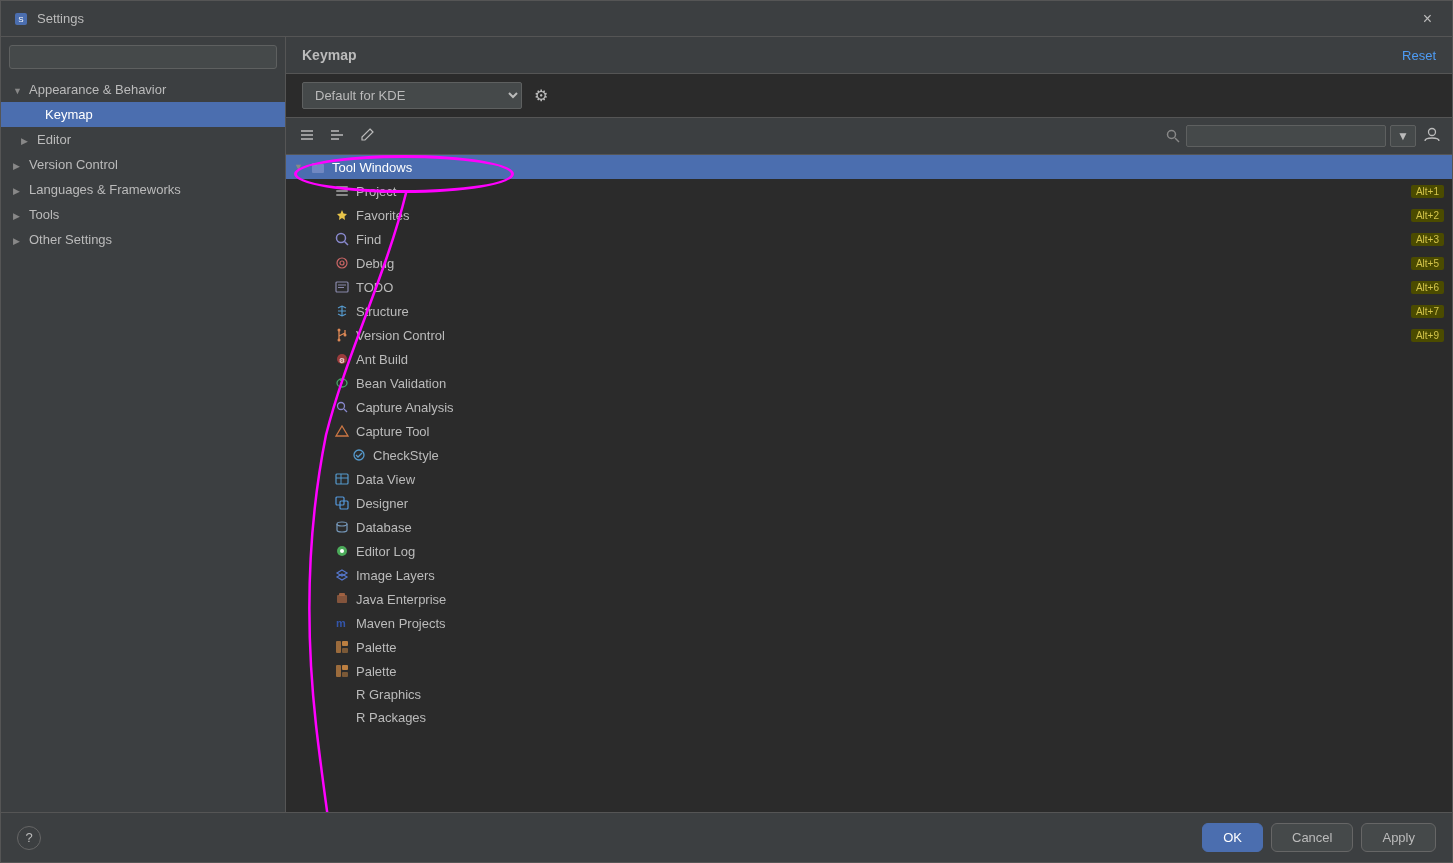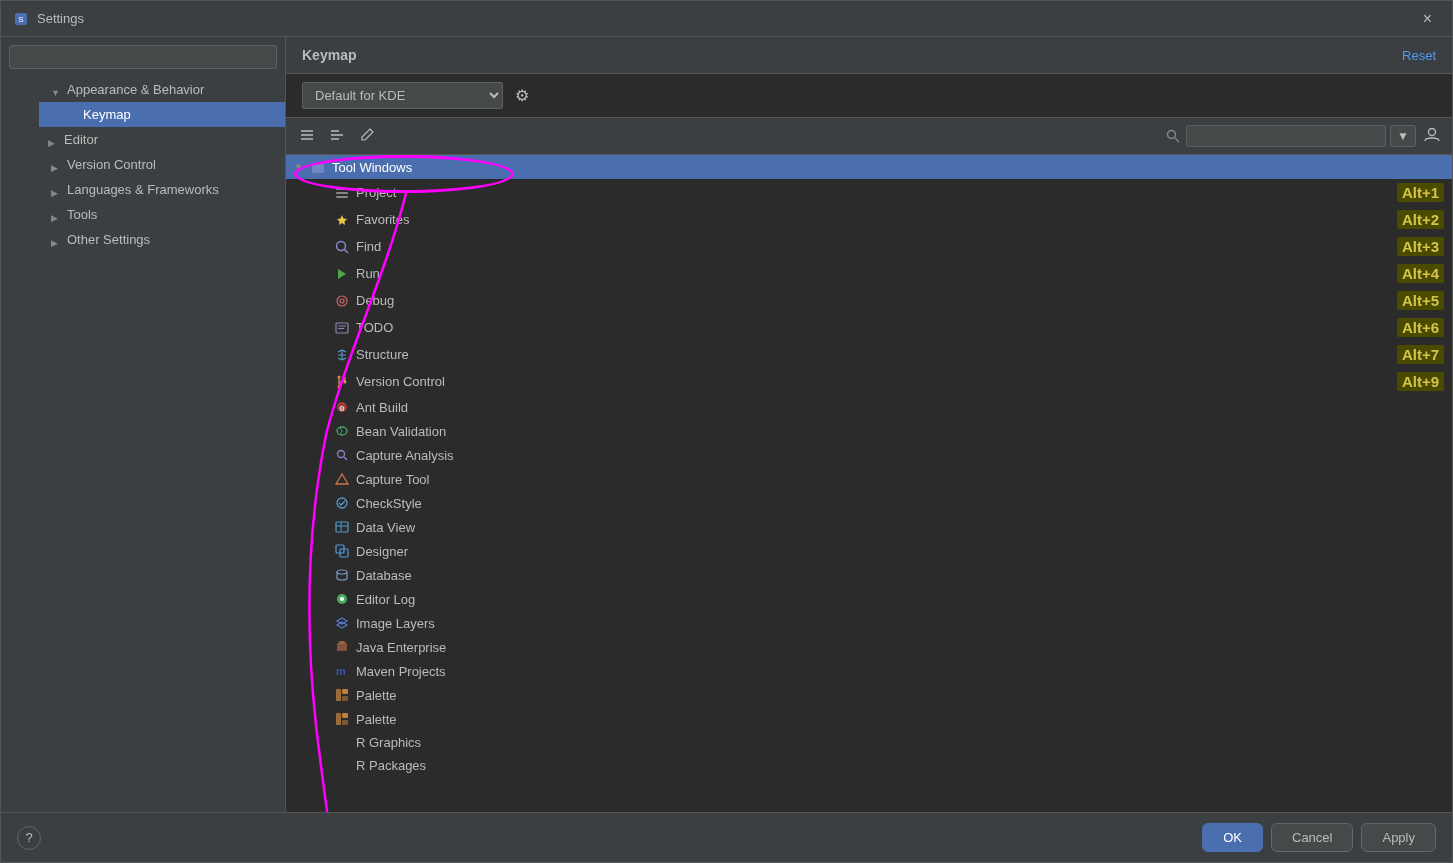--- a/index.html
+++ b/index.html
@@ -71,27 +71,26 @@
       border: 1px solid #5e6060;
       border-radius: 3px;
       color: #bbbbbb;
       padding: 4px 8px;
       font-size: 12px;
       width: calc(100% - 16px);
       outline: none;
     }
     .sidebar-item {
       display: flex;
-      align-items: center;
+      align-items: flex-start;
       padding: 5px 8px 5px 12px;
       cursor: pointer;
       color: #bbbbbb;
       font-size: 13px;
       user-select: none;
-      margin-left: 38px;
     }
     .sidebar-item.active {
       background: #4b6eaf;
       color: #fff;
     }
     .sidebar-arrow {
       width: 12px;
       height: 12px;
       margin-right: 4px;
       flex-shrink: 0;
@@ -144,21 +143,21 @@
       border-bottom: 1px solid #555;
       flex-shrink: 0;
     }
     .keymap-select {
       background: #45494a;
       border: 1px solid #5e6060;
       color: #bbbbbb;
       padding: 4px 8px;
       font-size: 13px;
       border-radius: 2px;
-      width: 201px;
+      width: 220px;
       cursor: pointer;
     }
     .keymap-gear {
       background: none;
       border: none;
       color: #bbbbbb;
       font-size: 16px;
       cursor: pointer;
       padding: 4px;
     }
@@ -248,24 +247,24 @@
       width: 14px;
       margin-right: 2px;
       flex-shrink: 0;
       font-size: 9px;
       color: #888;
     }
     .shortcut-badge {
       margin-left: auto;
       background: #4b4b00;
       color: #d4c44a;
-      font-size: 15px;
+      font-size: 10px;
       padding: 1px 5px;
       border-radius: 2px;
-      font-weight: bold;
+      font-weight: normal;
     }
 
     
     .bottom-bar {
       display: flex;
       align-items: center;
       justify-content: flex-end;
       padding: 10px 16px;
       background: #3c3f41;
       border-top: 1px solid #555;
@@ -354,21 +353,21 @@
 
       <div id="sidebar-items">
           <div class="sidebar-item" style="padding-left: 12px;">
             <span class="sidebar-arrow arrow-down"></span>
             <span>Appearance &amp; Behavior</span>
           </div>
           <div class="sidebar-item active" style="padding-left: 30px;">
             <span style="width: 14px; display: inline-block; flex-shrink: 0;"></span>
             <span>Keymap</span>
           </div>
-          <div class="sidebar-item" style="padding-left: 9px;">
+          <div class="sidebar-item" style="padding-left: 20px;">
             <span class="sidebar-arrow arrow-right"></span>
             <span>Editor</span>
           </div>
           <div class="sidebar-item" style="padding-left: 12px;">
             <span class="sidebar-arrow arrow-right"></span>
             <span>Version Control</span>
             <span class="sidebar-copy-btn">⊕</span>
           </div>
           <div class="sidebar-item" style="padding-left: 12px;">
             <span class="sidebar-arrow arrow-right"></span>
@@ -478,30 +477,20 @@
                   <line x1="9.5" y1="9.5" x2="13" y2="13" stroke="#8888cc" stroke-width="1.5"></line>
                 </svg>
               </span>
               <span>Find</span>
               <span class="shortcut-badge" style="margin-left: auto;">Alt+3</span>
             </div>
             <div class="tree-item tree-item-indent" style="padding-left: 32px;">
               <span class="tree-arrow"></span>
               <span class="tree-icon">
                 <svg width="14" height="14" viewBox="0 0 14 14">
-                  <polygon points="3,2 11,7 3,12" fill="#4ea64b"></polygon>
-                </svg>
-              </span>
-              <span>Run</span>
-              <span class="shortcut-badge" style="margin-left: auto;">Alt+4</span>
-            </div>
-            <div class="tree-item tree-item-indent" style="padding-left: 32px;">
-              <span class="tree-arrow"></span>
-              <span class="tree-icon">
-                <svg width="14" height="14" viewBox="0 0 14 14">
                   <circle cx="7" cy="7" r="5" stroke="#cc6666" stroke-width="1.2" fill="none"></circle>
                   <circle cx="7" cy="7" r="2" stroke="#cc6666" stroke-width="1.2" fill="none"></circle>
                 </svg>
               </span>
               <span>Debug</span>
               <span class="shortcut-badge" style="margin-left: auto;">Alt+5</span>
             </div>
             <div class="tree-item tree-item-indent" style="padding-left: 32px;">
               <span class="tree-arrow"></span>
               <span class="tree-icon">
@@ -569,21 +558,21 @@
             </div>
             <div class="tree-item tree-item-indent" style="padding-left: 32px;">
               <span class="tree-arrow"></span>
               <span class="tree-icon">
                 <svg width="14" height="14" viewBox="0 0 14 14">
                   <polygon points="7,2 13,12 1,12" fill="none" stroke="#cc7744" stroke-width="1.3"></polygon>
                 </svg>
               </span>
               <span>Capture Tool</span>
             </div>
-            <div class="tree-item tree-item-indent" style="padding-left: 32px;">
+            <div class="tree-item tree-item-indent" style="padding-left: 49px;">
               <span class="tree-arrow"></span>
               <span class="tree-icon">
                 <svg width="14" height="14" viewBox="0 0 14 14">
                   <circle cx="7" cy="7" r="5" fill="none" stroke="#5599cc" stroke-width="1.3"></circle>
                   <polyline points="4,7 6,9 10,5" stroke="#5599cc" stroke-width="1.3" fill="none"></polyline>
                 </svg>
               </span>
               <span>CheckStyle</span>
             </div>
             <div class="tree-item tree-item-indent" style="padding-left: 32px;">

